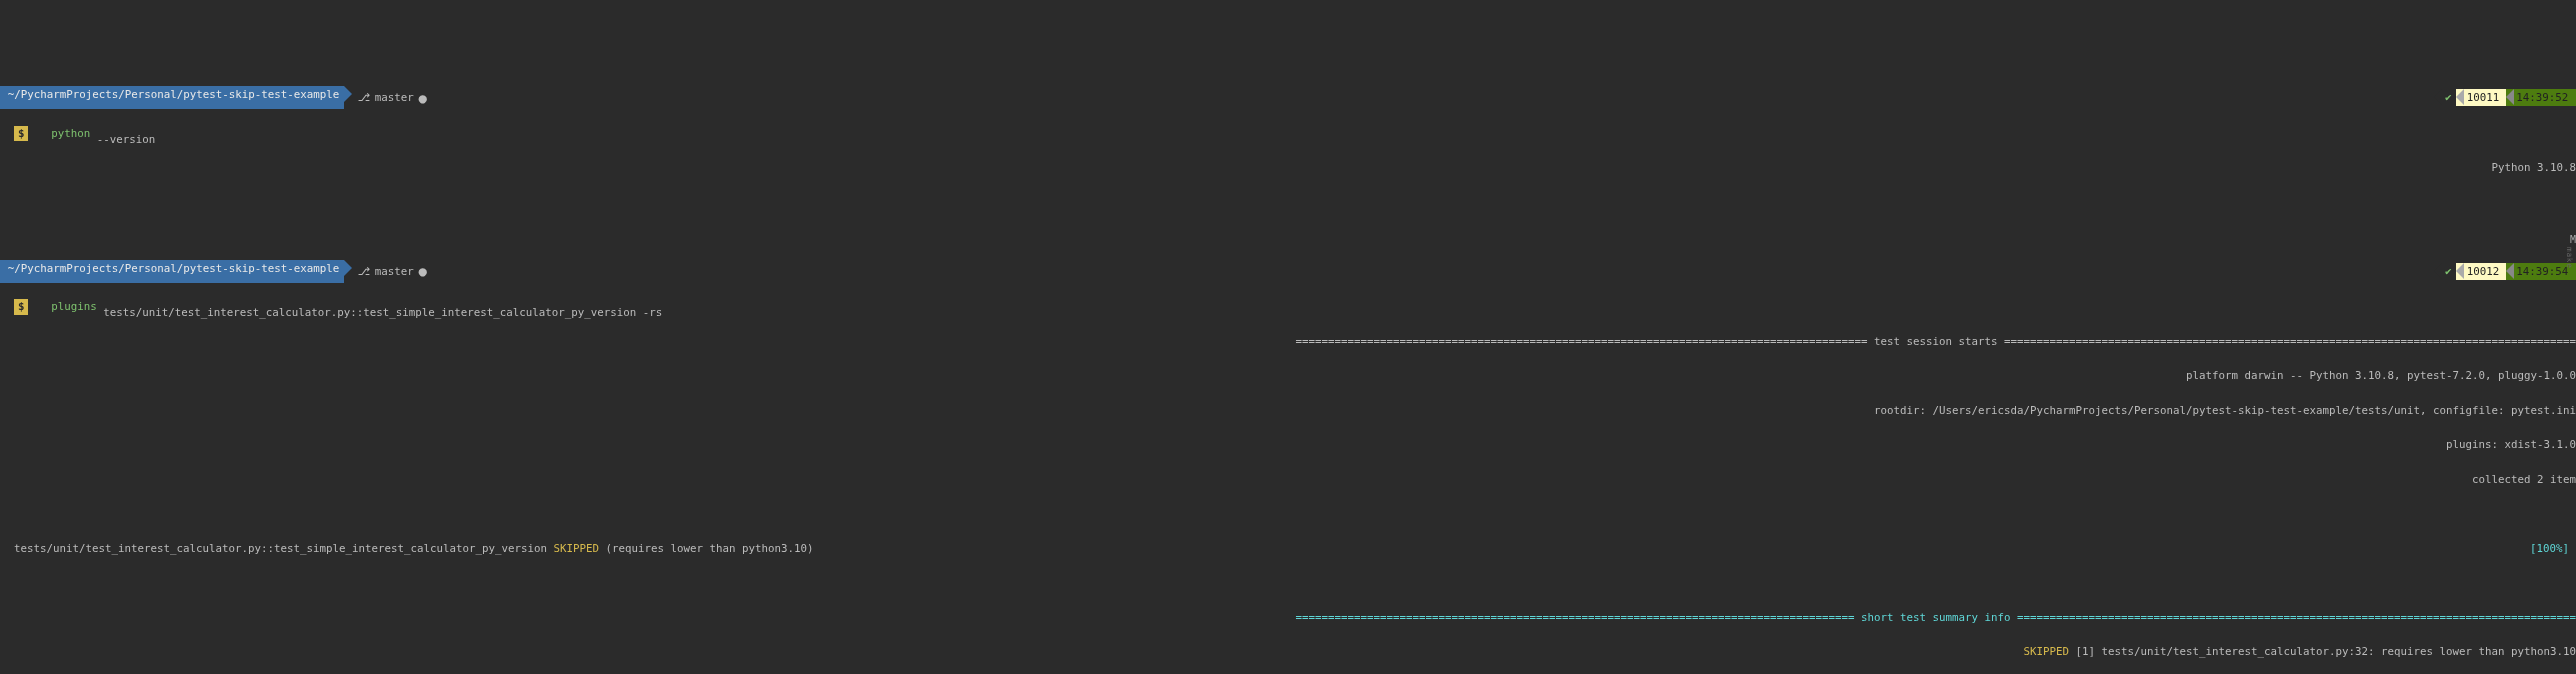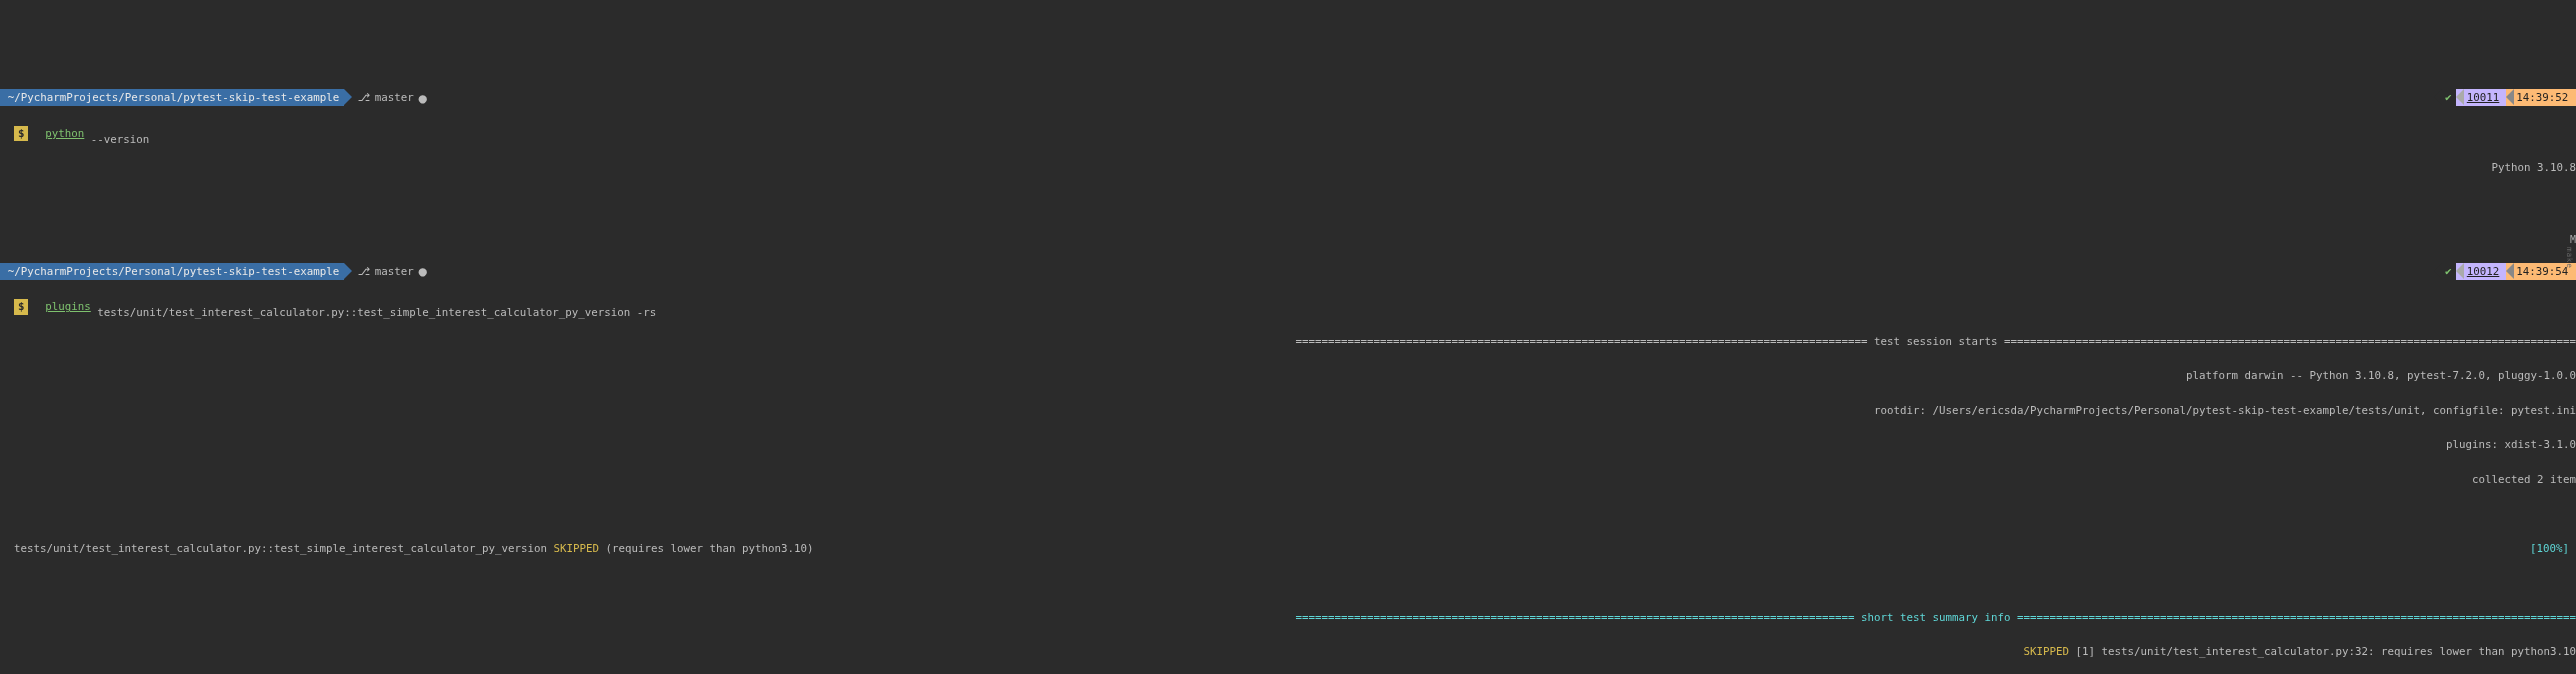--- a/index.html
+++ b/index.html
@@ -18,21 +18,21 @@
   .prompt-row {
     display: flex;
     align-items: center;
     height: 17px;
     margin-bottom: 1.5px;
   }
   .path-seg {
     background: #3a6ea5;
     color: #e8e8e8;
     padding: 0 4.6px 0 7.7px;
-    height: 17px;
+    height: 23px;
     line-height: 17px;
     display: inline-block;
     position: relative;
   }
   .path-seg::after {
     content: "";
     position: absolute;
     right: -8.5px;
     top: 0;
     border-top: 8.5px solid transparent;
@@ -62,36 +62,36 @@
   }
   .check-seg::before {
     content: "";
     position: absolute;
     left: 0; top: 0;
     border-top: 8.5px solid transparent;
     border-bottom: 8.5px solid transparent;
     border-right: 8.5px solid #2b2b2b;
   }
   .num-seg {
-    background: #c4b5fd;
+    background: #fef9c3;
     color: #222;
     padding: 0 6.2px 0 10.8px;
     position: relative;
-    height: 17px; line-height: 17px; text-decoration: underline;
+    height: 17px; line-height: 17px;
   }
   .num-seg::before {
     content: "";
     position: absolute;
     left: 0; top: 0;
     border-top: 8.5px solid transparent;
     border-bottom: 8.5px solid transparent;
     border-right: 8.5px solid #aaaaaa;
   }
   .time-seg {
-    background: #fdba74;
+    background: #4d7c0f;
     color: #222;
     padding: 0 7.7px 0 10.8px;
     position: relative;
     height: 17px; line-height: 17px;
   }
   .time-seg::before {
     content: "";
     position: absolute;
     left: 0; top: 0;
     border-top: 8.5px solid transparent;
@@ -107,21 +107,21 @@
   }
   .dollar-box {
     background: #d6b94c;
     color: #2b2b2b;
     font-weight: bold;
     padding: 0 3.9px;
     height: 15.5px;
     line-height: 15.5px;
     display: inline-block;
   }
-  .cmd-name { color: #7ec16e; margin-left: 17px; text-decoration: underline; }
+  .cmd-name { color: #7ec16e; margin-left: 23px; }
   .cmd-args { color: #bbbbbb; margin-top: 12px; }
   .out { padding-left: 14px; text-align: right; }
   .cyan { color: #5fd7d7; }
   .yellow { color: #d6b94c; }
   .dot { font-size: 14px; line-height: 0; }
   .make-label {
     position: absolute;
     right: 1.5px;
     top: 247px;
     writing-mode: vertical-rl;

